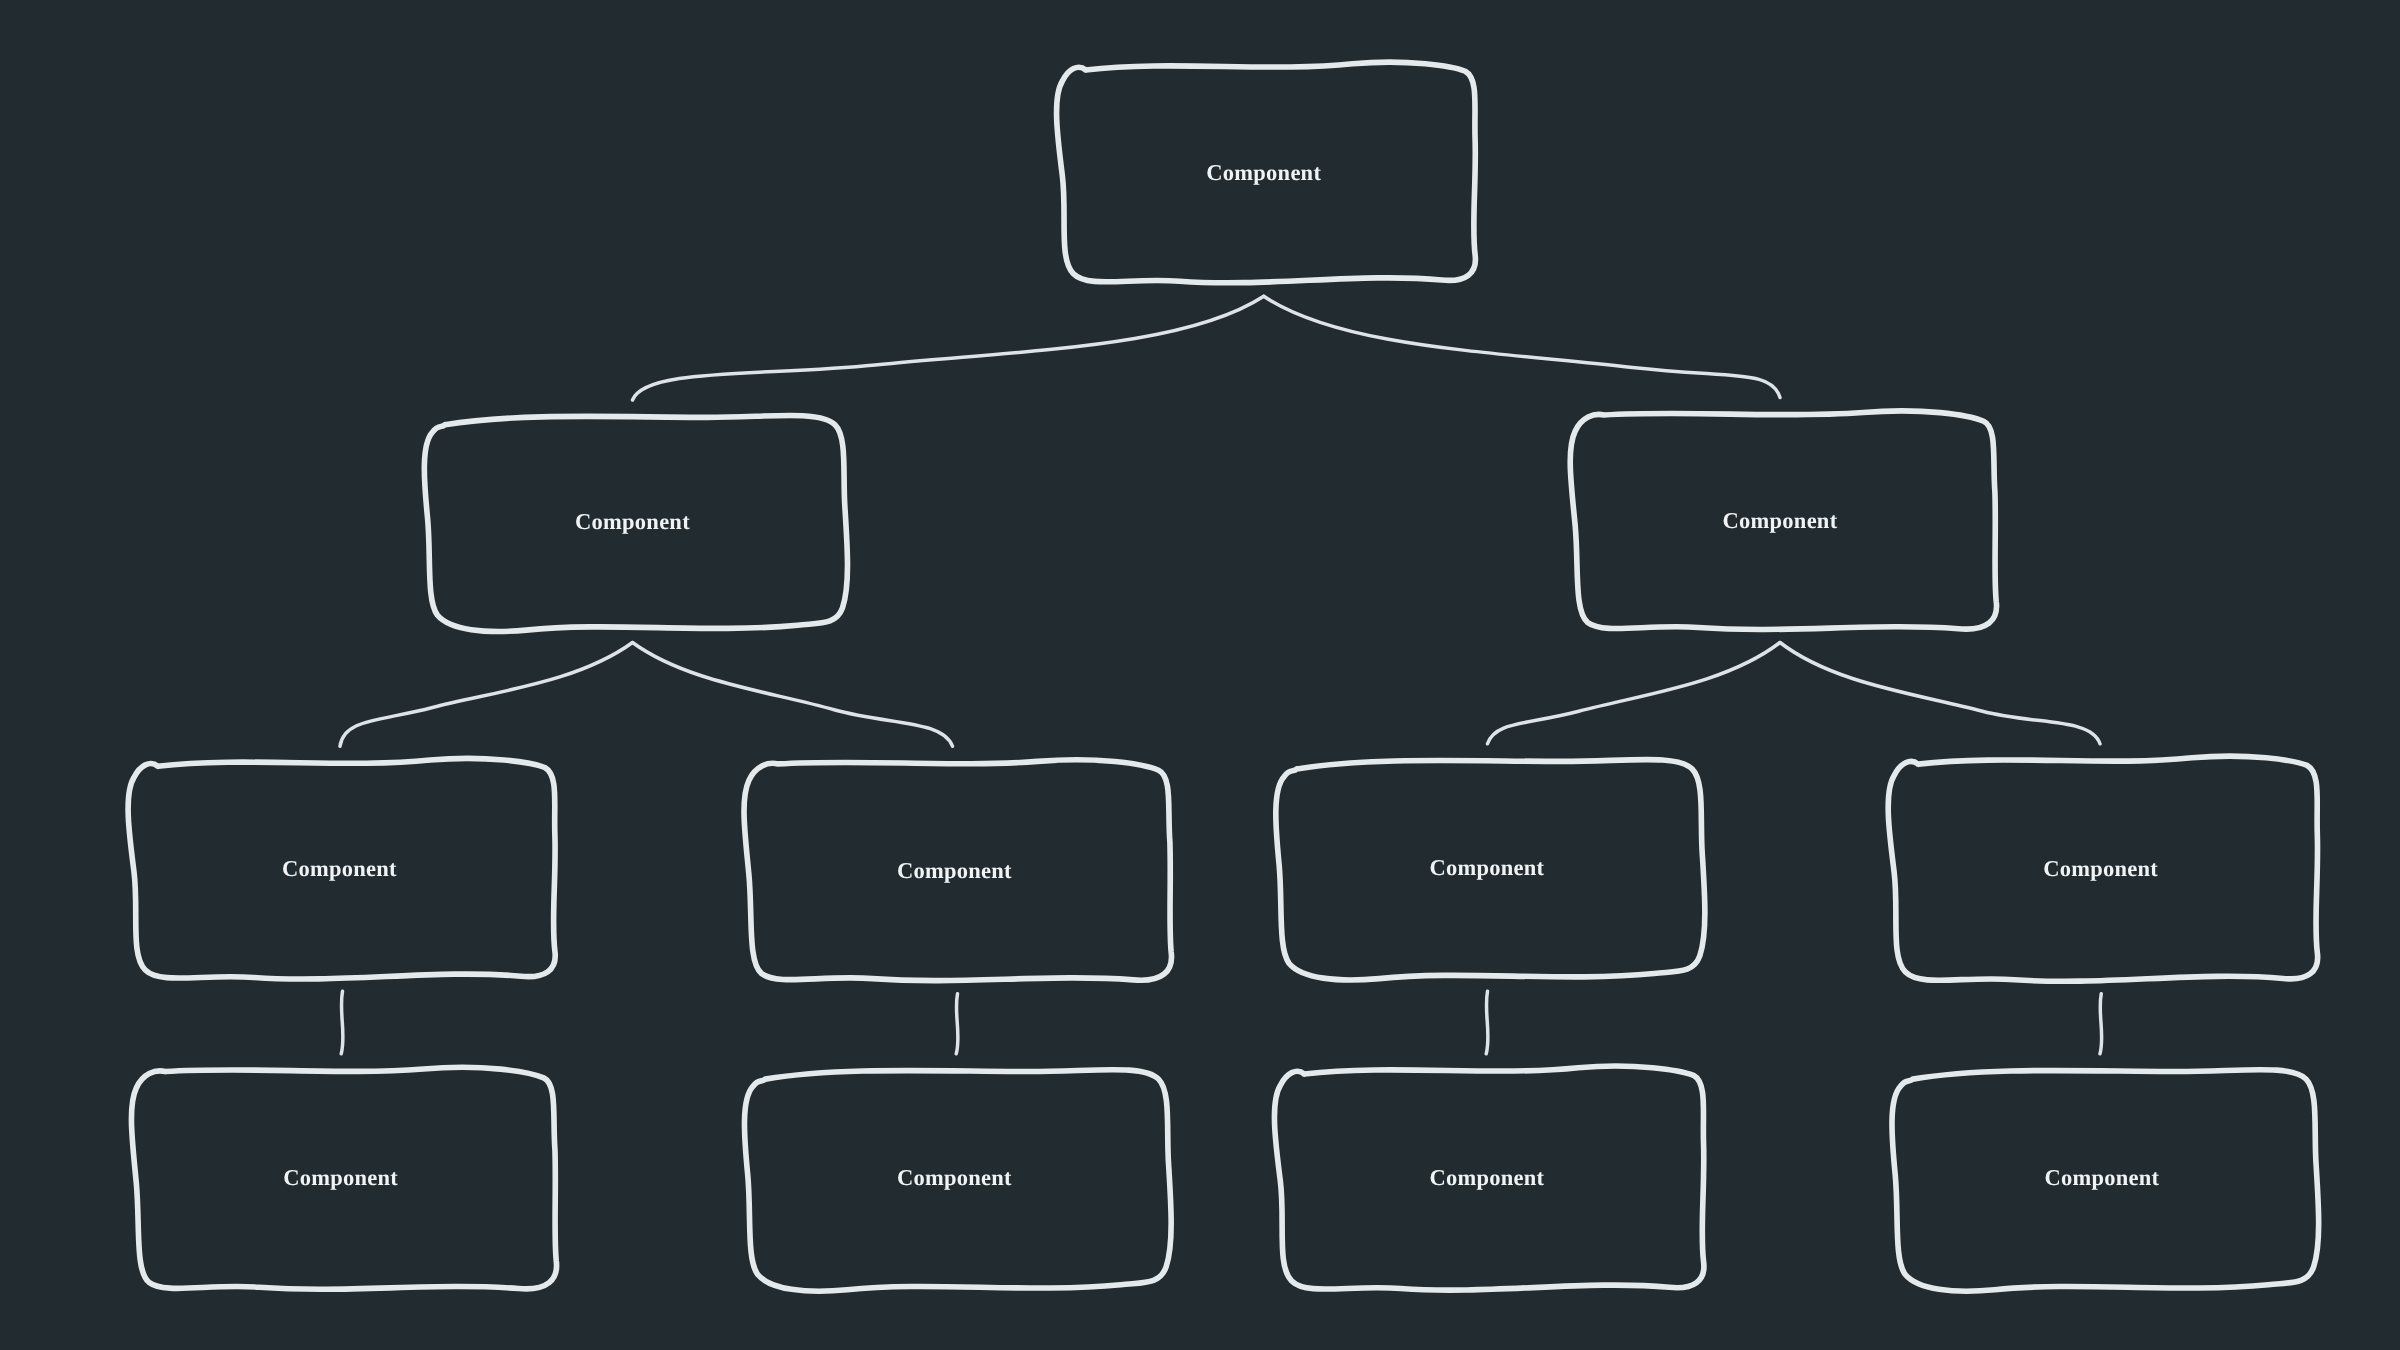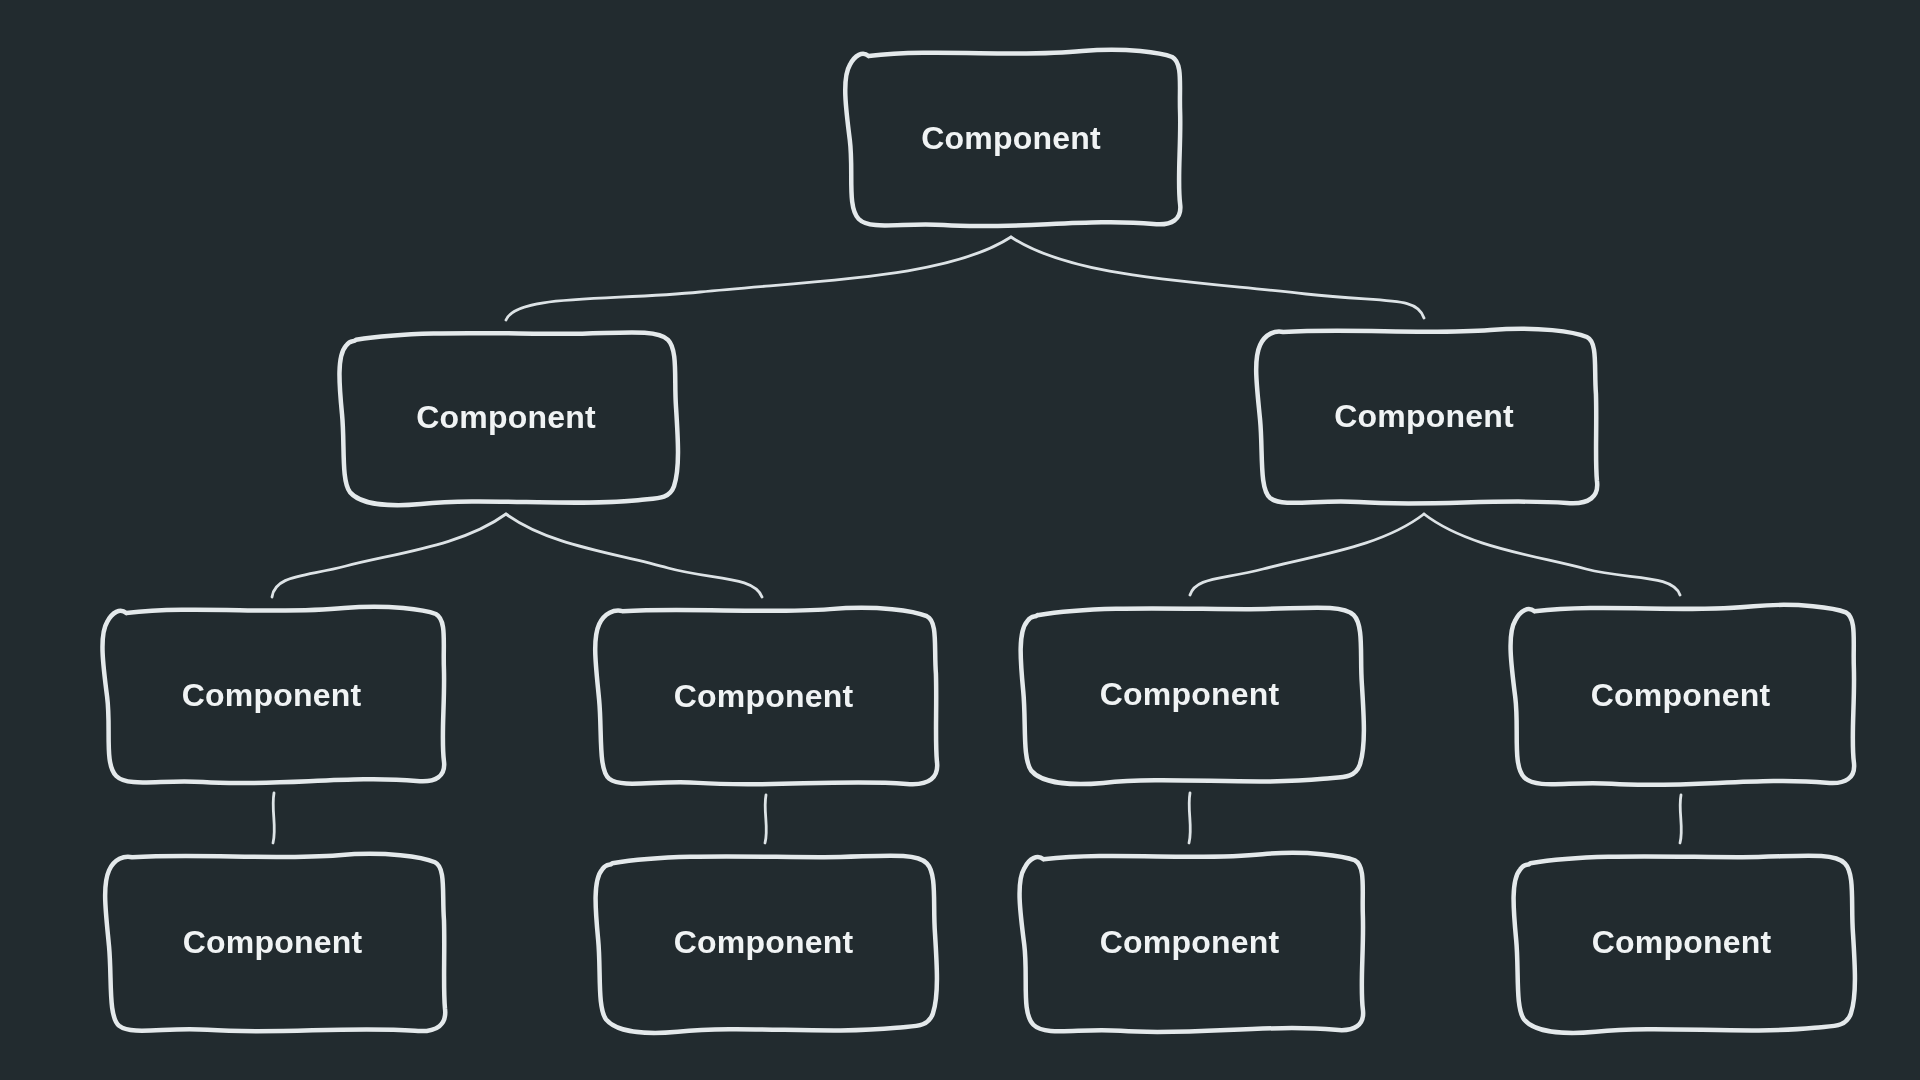--- a/index.html
+++ b/index.html
@@ -31,24 +31,25 @@
     fill:none;
     stroke:var(--stroke);
     stroke-width:4.5;
     stroke-linecap:round;
     stroke-linejoin:round;
     vector-effect:non-scaling-stroke;
   }
   .label{
     position:absolute;inset:0;
     display:flex;align-items:center;justify-content:center;
-    font-size:32px;font-weight:600;
+    font-size:18px;font-weight:600;
     letter-spacing:.2px;
     color:var(--label);
     user-select:none;
+    font-family:Liberation Serif, serif;
   }
 </style>
 </head>
 <body>
 
 <div class="canvas">
 
   <svg class="edges" width="1920" height="1080" viewBox="0 0 1920 1080">
     <path d="M 1011 237 C 948 278, 820 280, 700 292 C 612 301, 516 294, 506 320"></path>
     <path d="M 1011 237 C 1073 278, 1192 281, 1306 294 C 1389 303, 1417 296, 1424 318"></path>

